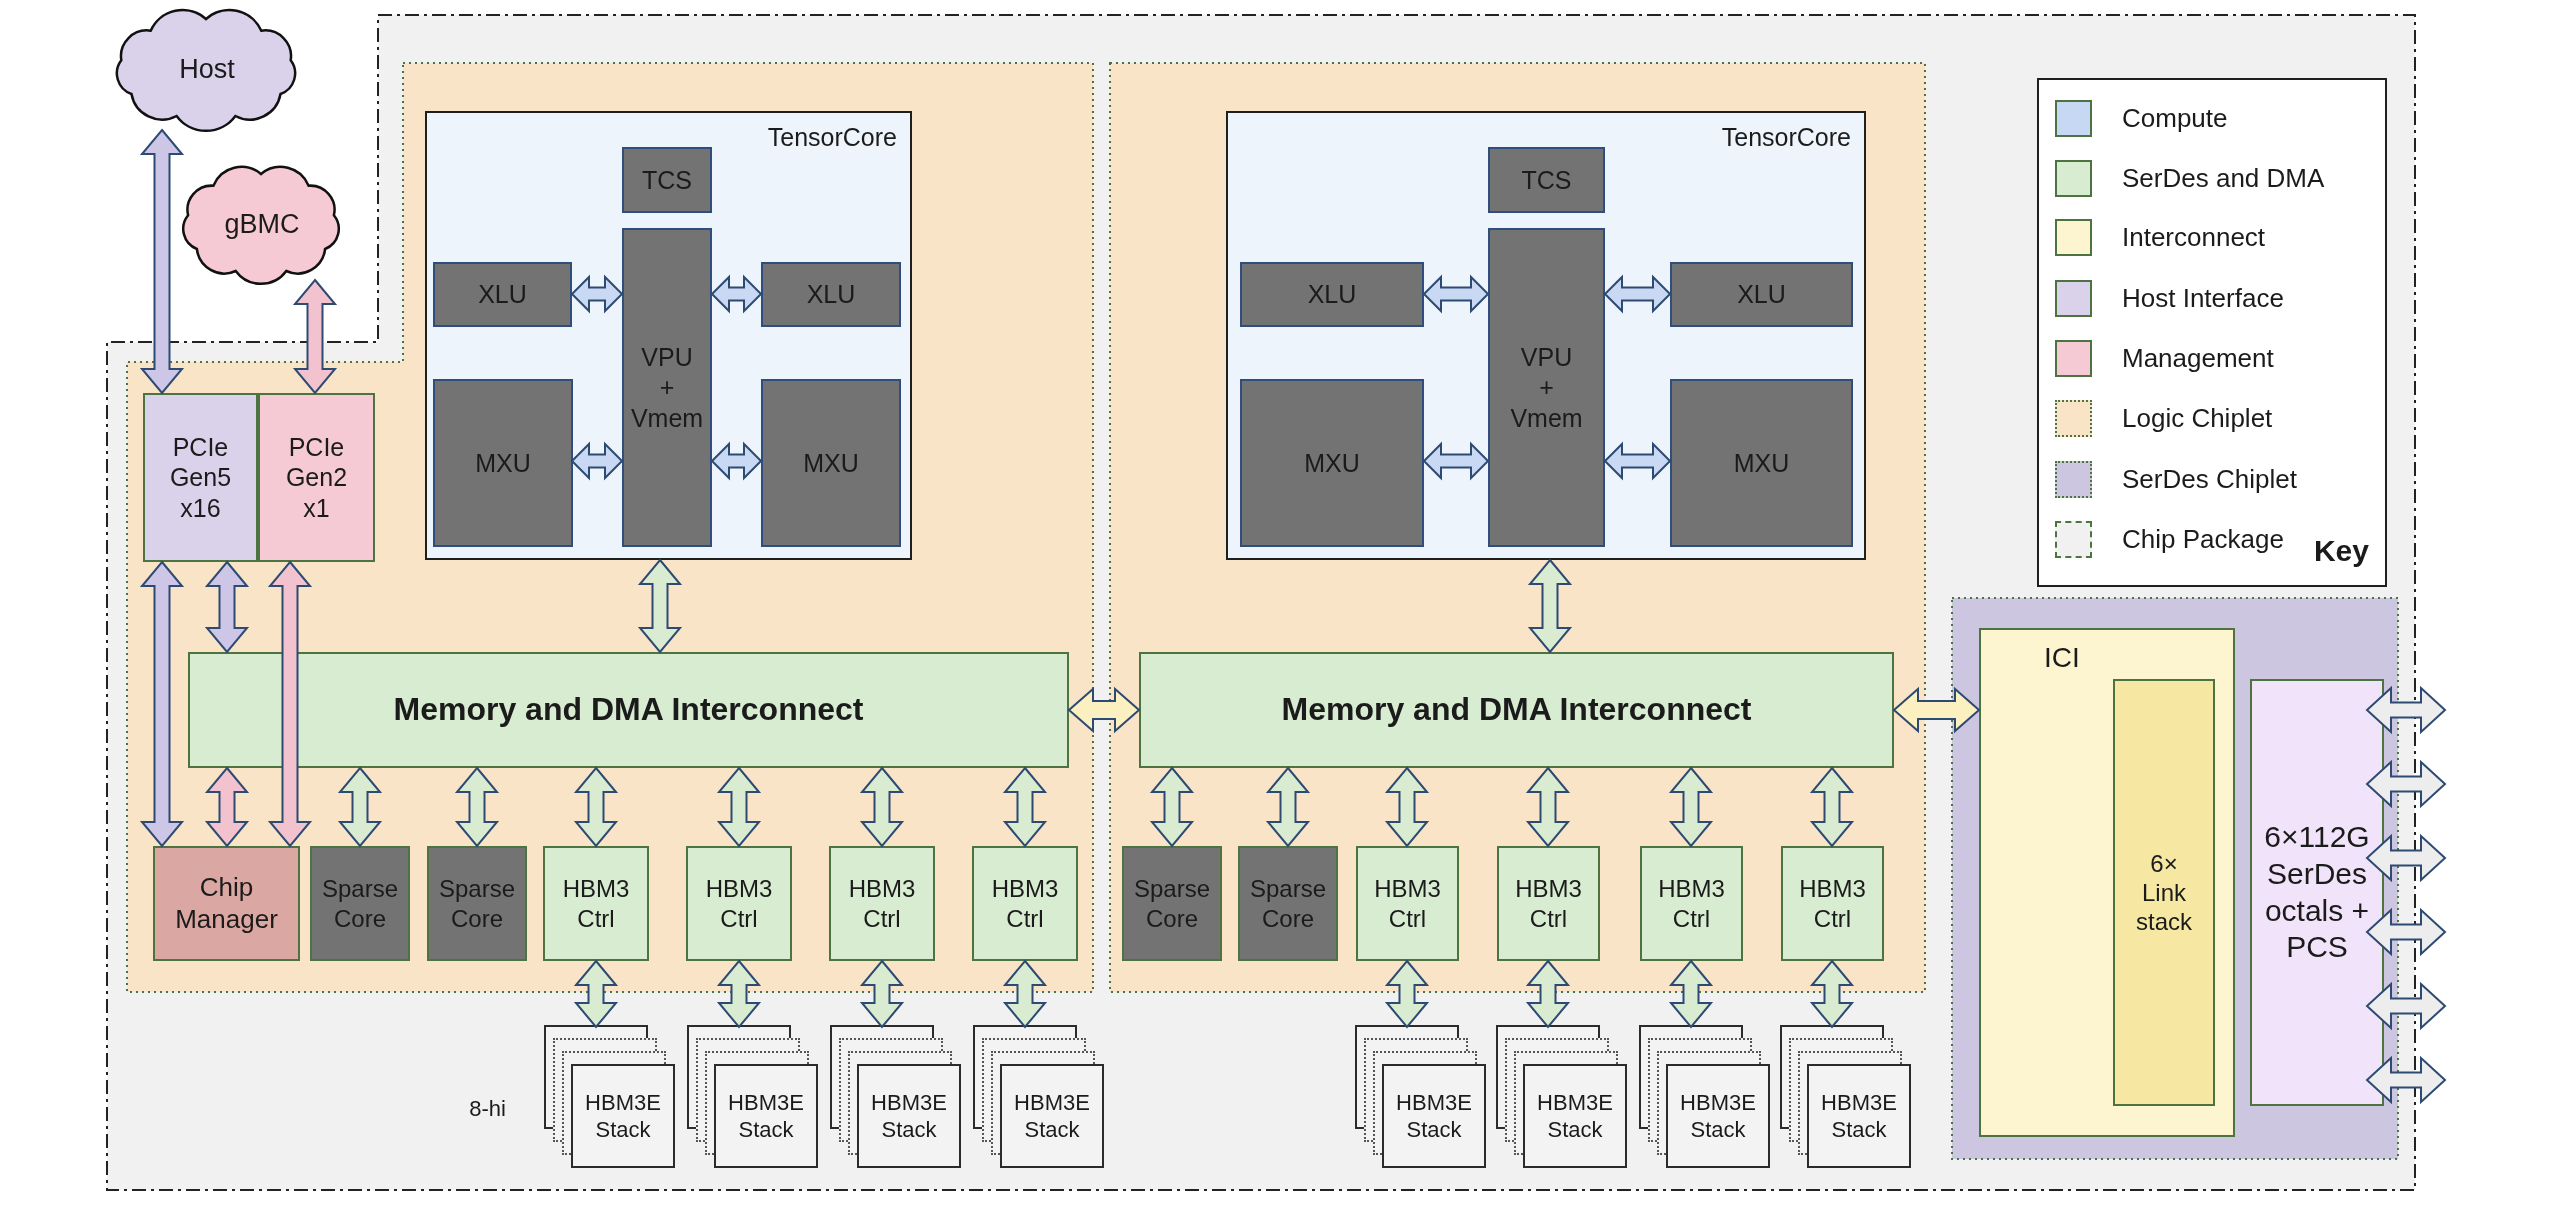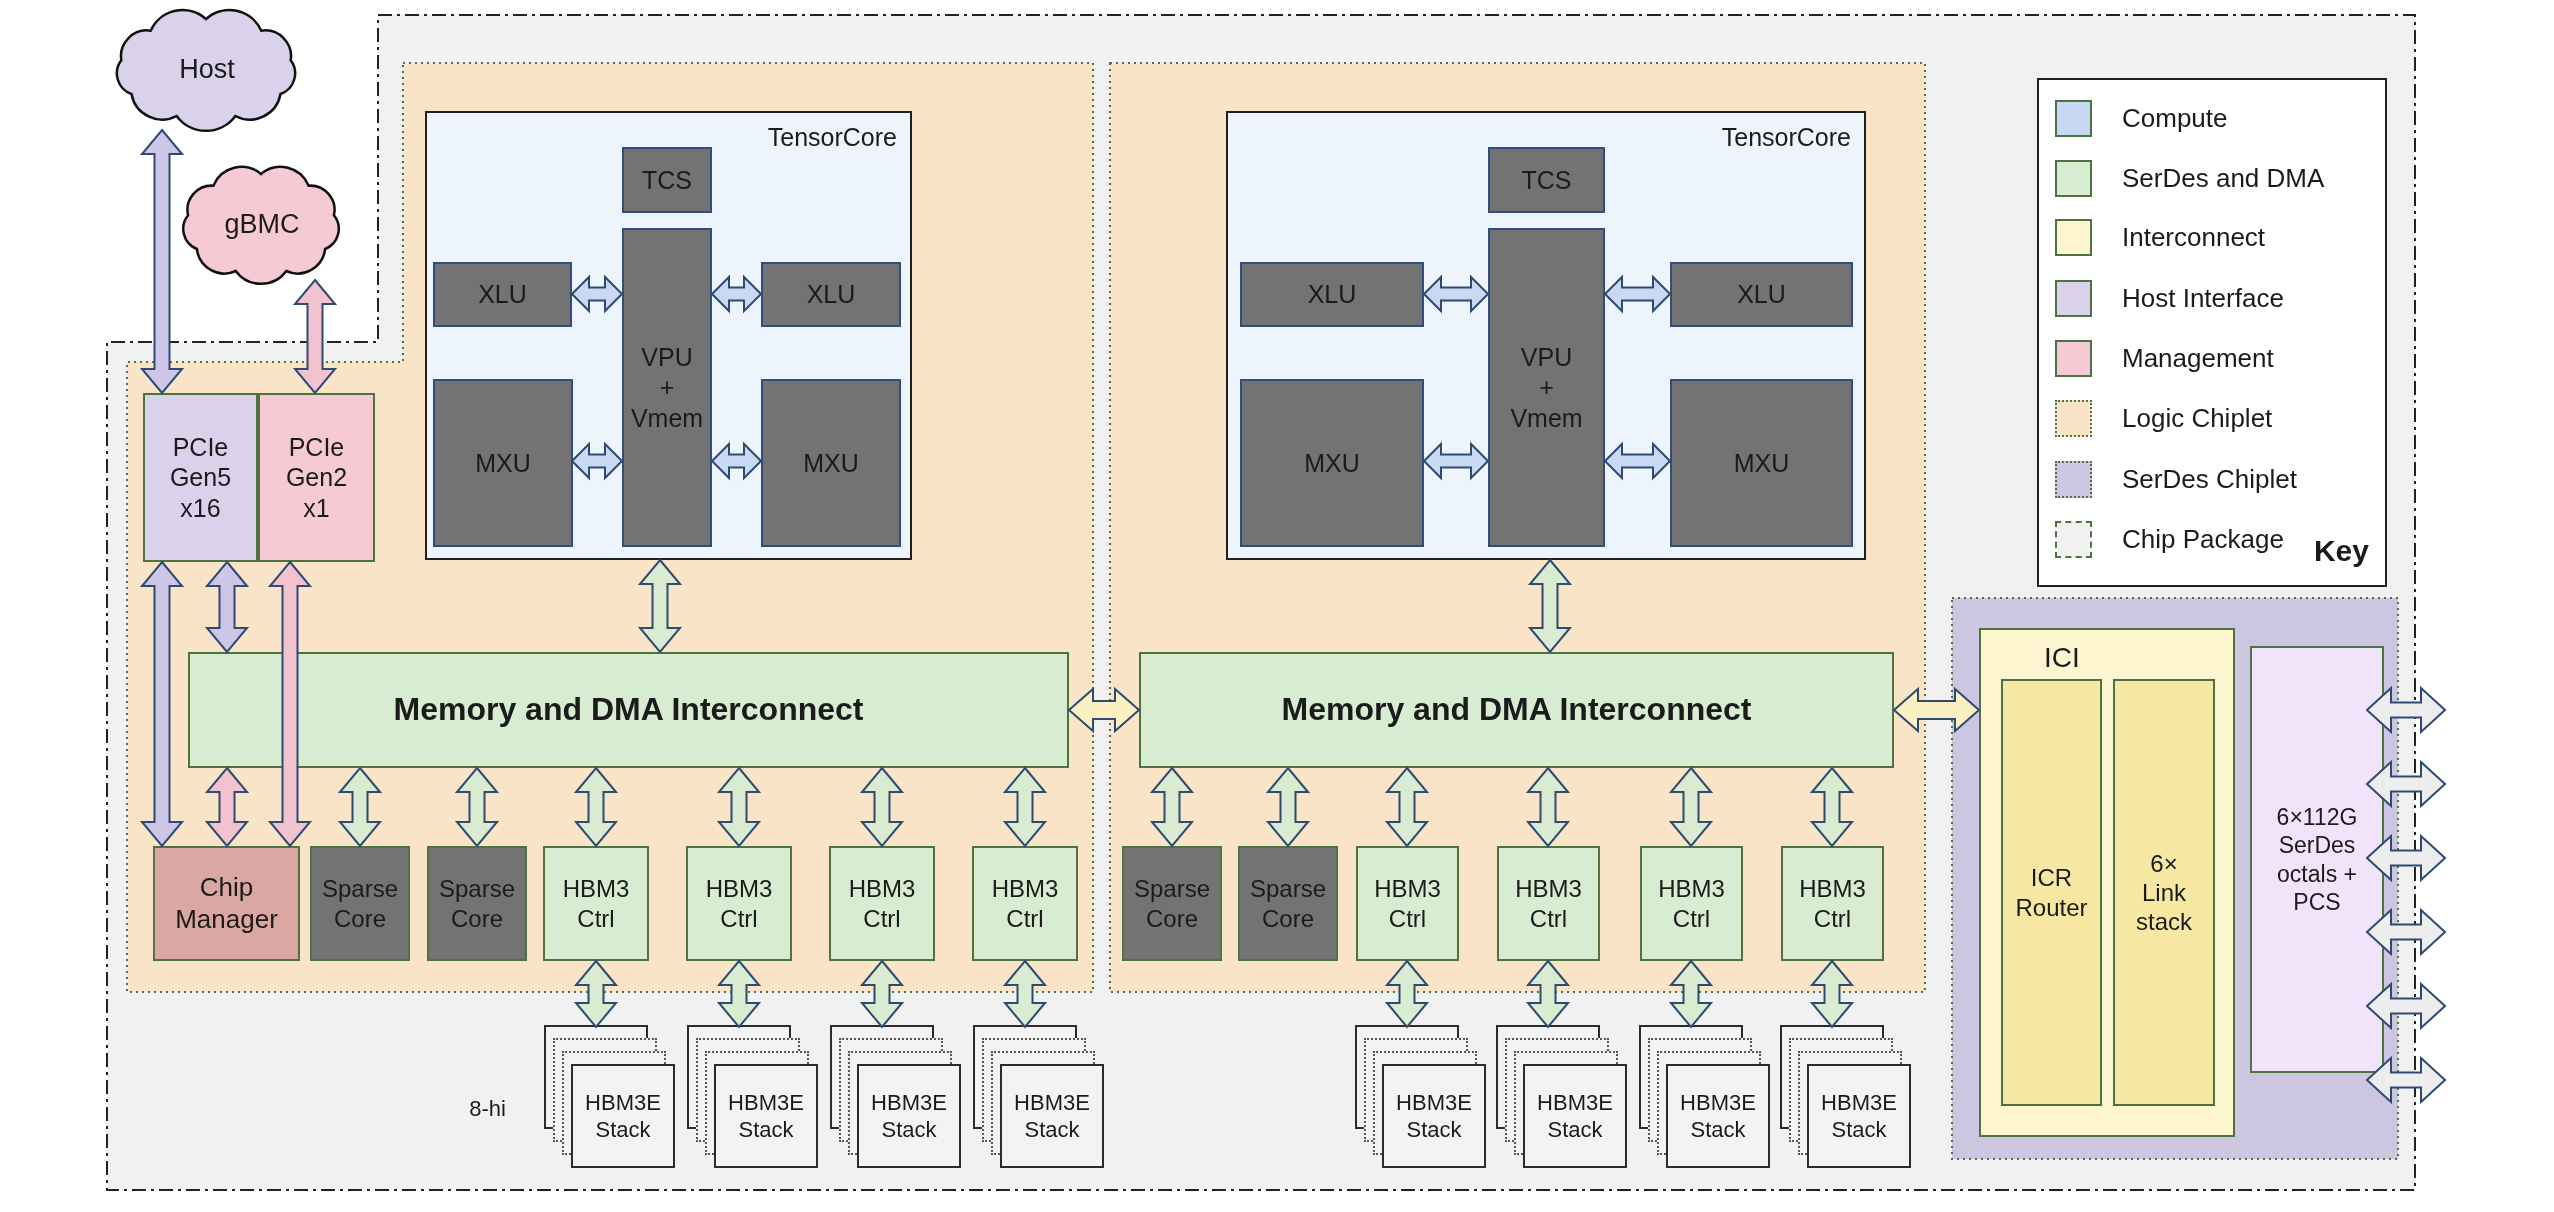--- a/index.html
+++ b/index.html
@@ -112,26 +112,24 @@
   <div class="box green gb" style="left:1640px;top:846px;width:103px;height:115px">HBM3
 Ctrl</div>
   <div class="box green gb" style="left:1781px;top:846px;width:103px;height:115px">HBM3
 Ctrl</div>
 
   <div class="lbl" style="left:450px;top:1094px;width:56px;height:30px;font-size:22px;justify-content:flex-end">8-hi</div>
 
   <div class="box yellow1 gb" style="left:1979px;top:628px;width:256px;height:509px">
     <span class="ici-title">ICI</span>
   </div>
-  <div class="box yellow2 gb" style="left:2001px;top:679px;width:101px;height:427px">ICR
-Router</div>
   <div class="box yellow2 gb" style="left:2113px;top:679px;width:102px;height:427px">6×
 Link
 stack</div>
-  <div class="box lav gb" style="left:2250px;top:646px;width:134px;height:427px;font-size:23px">6×112G
+  <div class="box lav gb" style="left:2250px;top:679px;width:134px;height:427px;font-size:30px">6×112G
 SerDes
 octals +
 PCS</div>
 
   <div id="legend">
     <div class="lrow" style="top:19px">
         <div class="swatch" style="background: rgb(199, 216, 244); border: 2px solid rgb(76, 115, 64);"></div>
         <span>Compute</span>
       </div>
     <div class="lrow" style="top:79px">

